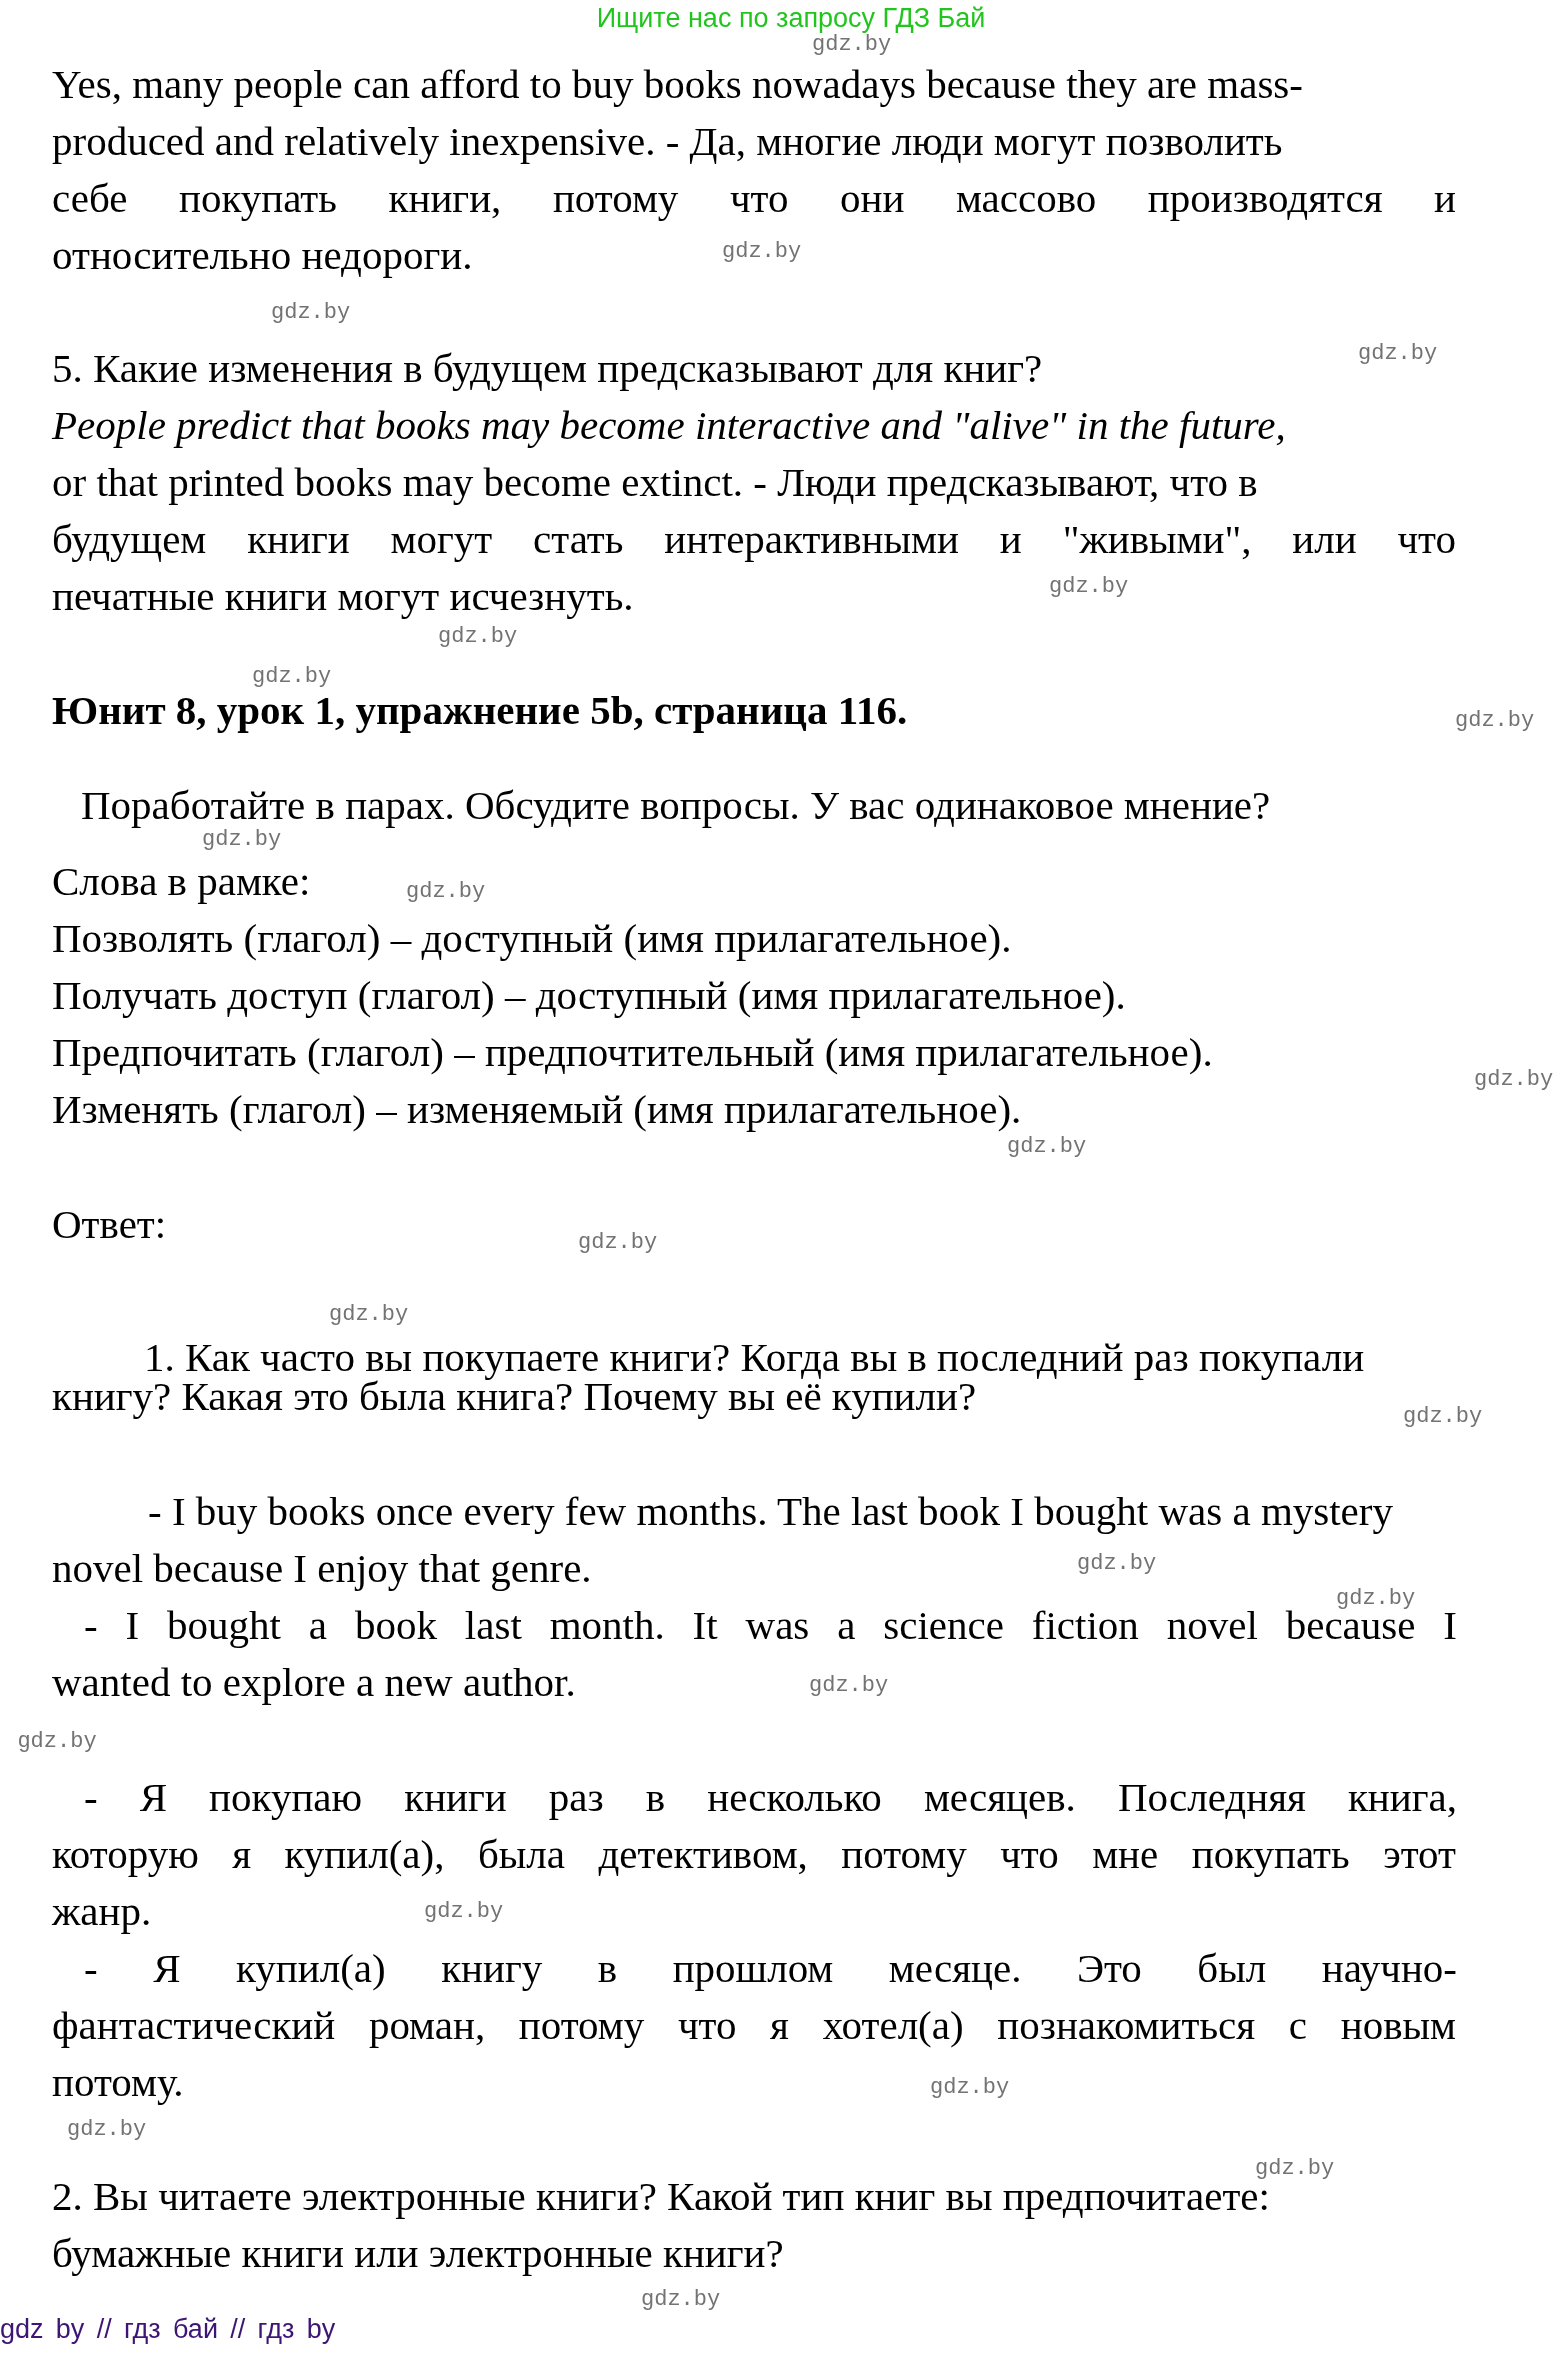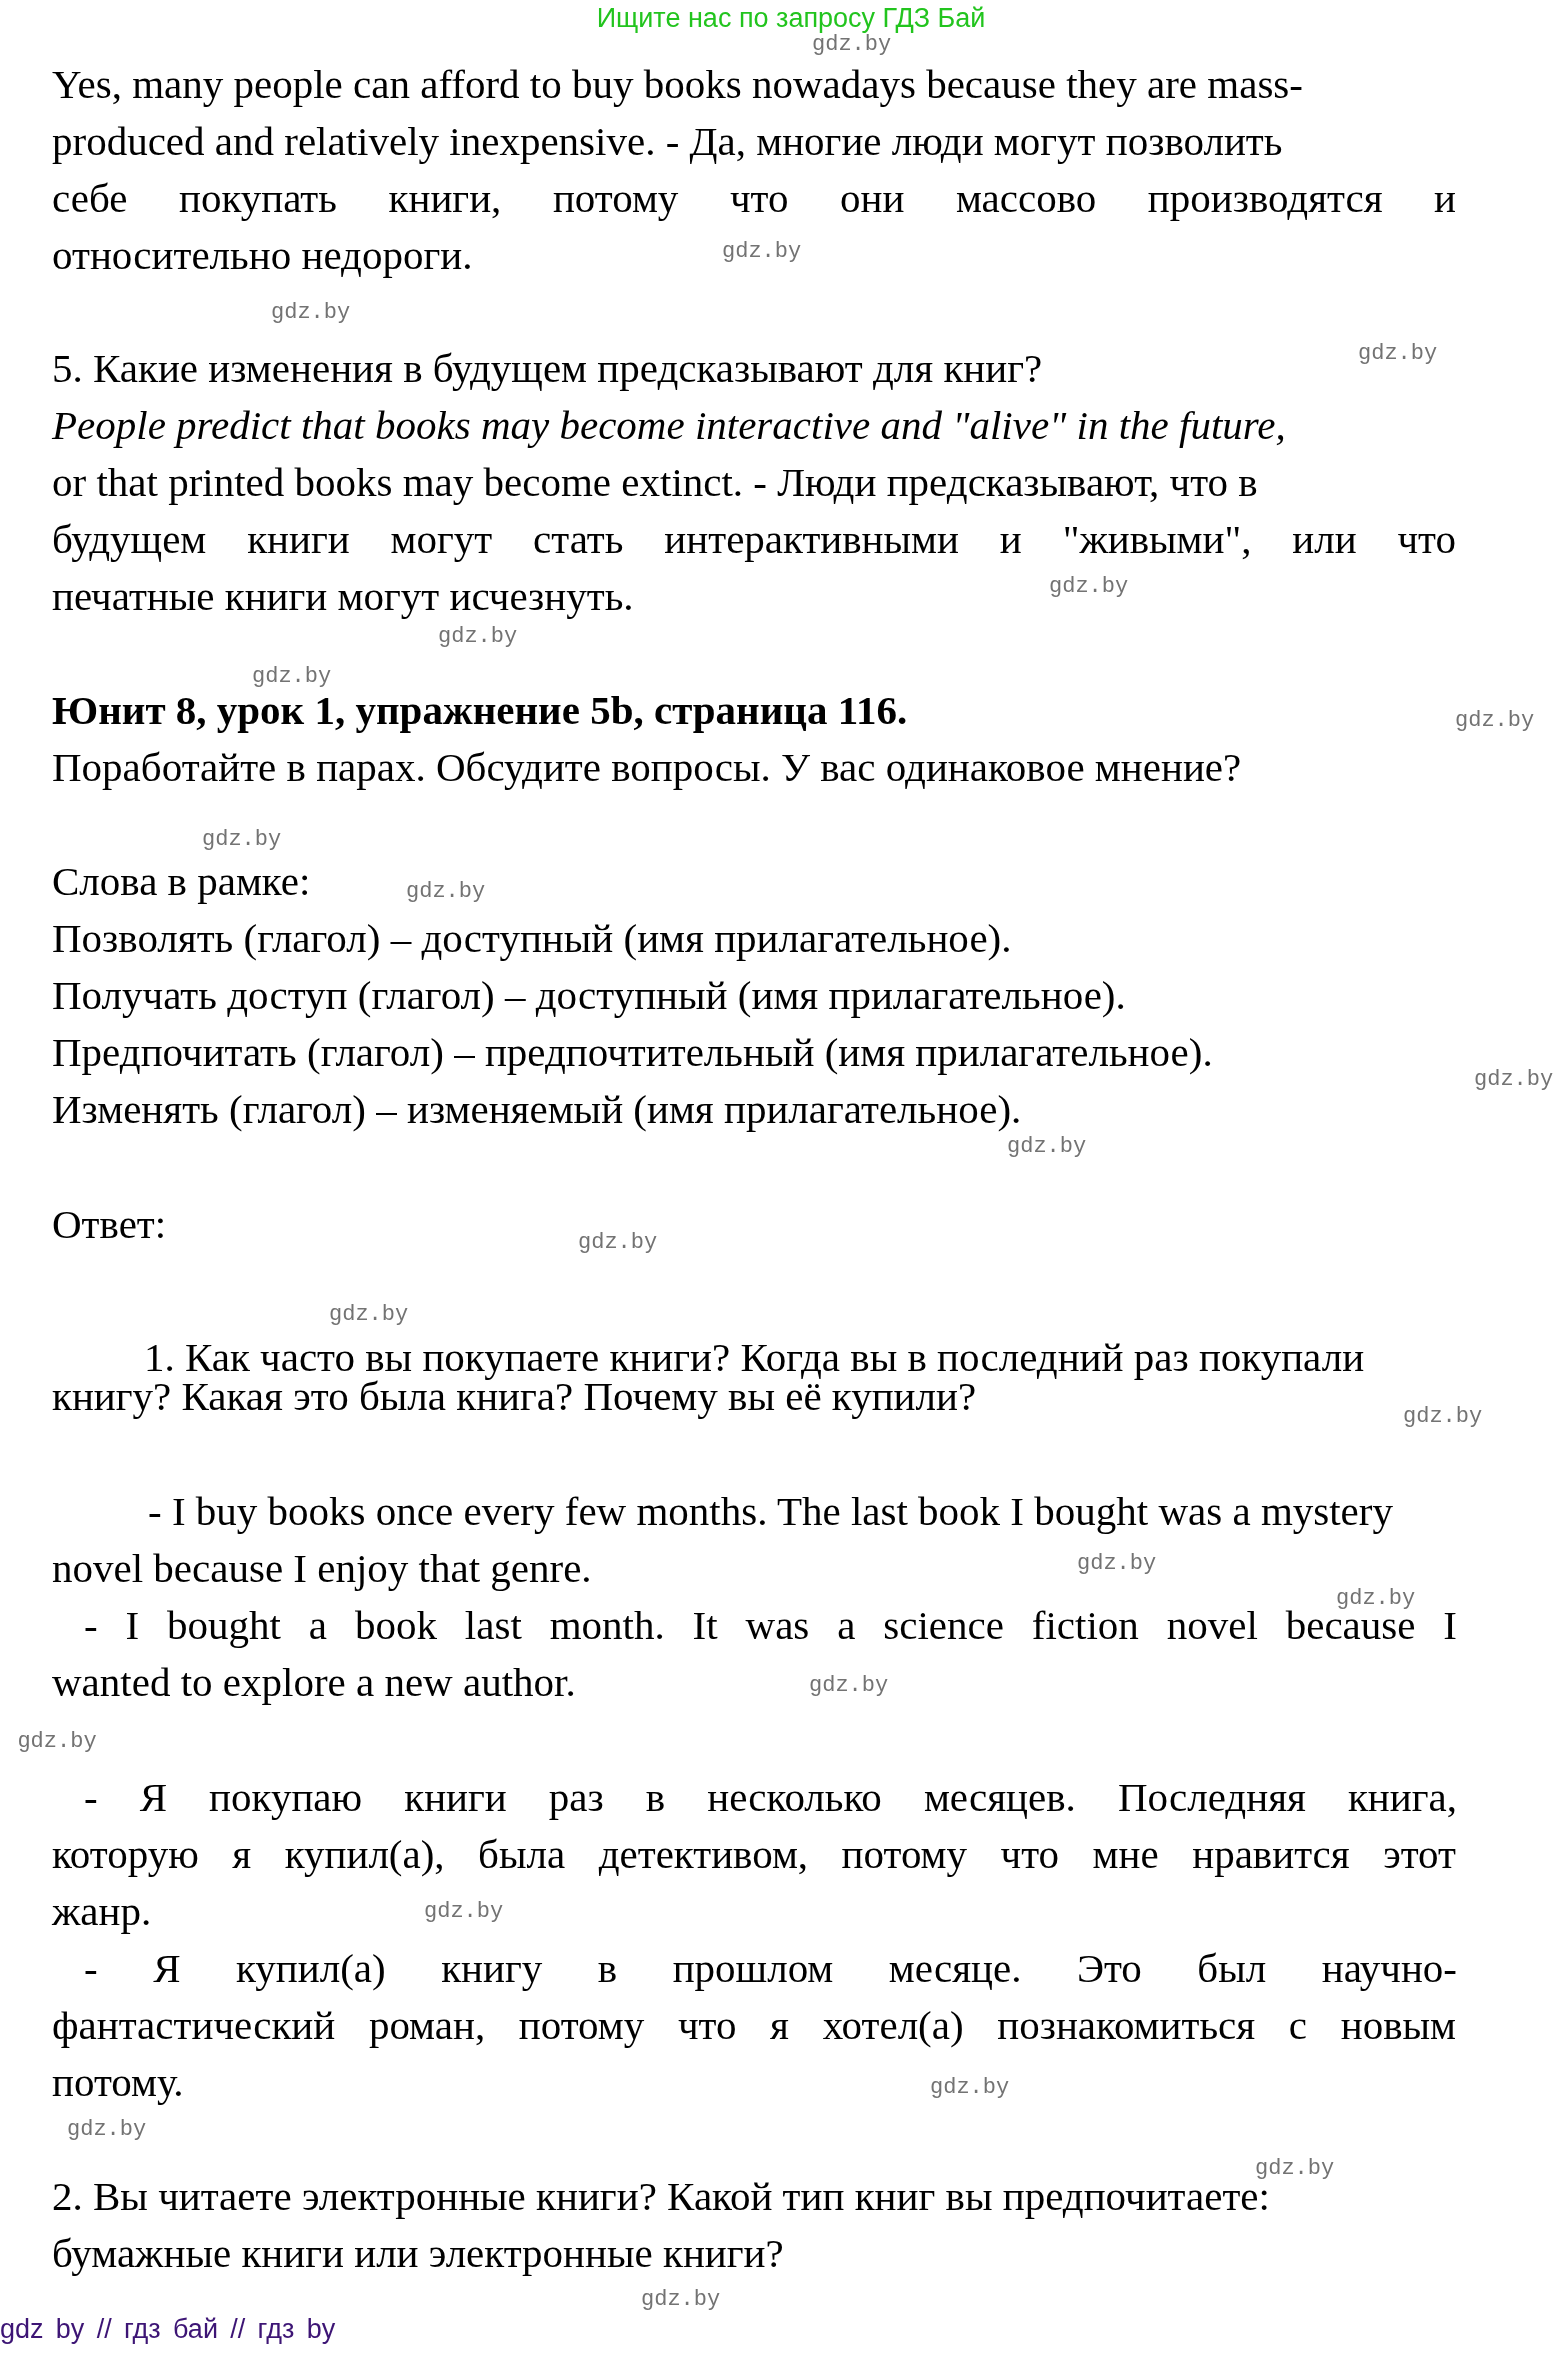--- a/index.html
+++ b/index.html
@@ -101,21 +101,21 @@
 
 <div>
   <div class="line" style="top:344px;">5. Какие изменения в будущем предсказывают для книг?</div>
   <div class="line" style="top:401px;font-style:italic;">People predict that books may become interactive and "alive" in the future,</div>
   <div class="line" style="top:458px;">or that printed books may become extinct. - Люди предсказывают, что в</div>
   <div class="line justify" style="top:515px;">будущем книги могут стать интерактивными и "живыми", или что</div>
   <div class="line" style="top:572px;">печатные книги могут исчезнуть.</div>
 </div>
 
 <div class="line bold" style="top:686px;">Юнит 8, урок 1, упражнение 5b, страница 116.</div>
-<div class="line" style="top:743px;">Поработайте в парах. Обсудите вопросы. У вас одинаковое мнение?</div>
+<div class="line" style="top:781px;margin-left:29px;">Поработайте в парах. Обсудите вопросы. У вас одинаковое мнение?</div>
 
 <div>
   <div class="line" style="top:857px;">Слова в рамке:</div>
   <div class="line" style="top:914px;">Позволять (глагол) – доступный (имя прилагательное).</div>
   <div class="line" style="top:971px;">Получать доступ (глагол) – доступный (имя прилагательное).</div>
   <div class="line" style="top:1028px;">Предпочитать (глагол) – предпочтительный (имя прилагательное).</div>
   <div class="line" style="top:1085px;">Изменять (глагол) – изменяемый (имя прилагательное).</div>
 </div>
 
 <div class="line" style="top:1200px;">Ответ:</div>
@@ -127,21 +127,21 @@
 
 <div>
   <div class="line indent" style="top:1487px;">- I buy books once every few months. The last book I bought was a mystery</div>
   <div class="line" style="top:1544px;">novel because I enjoy that genre.</div>
   <div class="line indent justify" style="top:1601px;">- I bought a book last month. It was a science fiction novel because I</div>
   <div class="line" style="top:1658px;">wanted to explore a new author.</div>
 </div>
 
 <div>
   <div class="line indent justify" style="top:1773px;">- Я покупаю книги раз в несколько месяцев. Последняя книга,</div>
-  <div class="line justify" style="top:1830px;">которую я купил(а), была детективом, потому что мне нравится этот</div>
+  <div class="line justify" style="top:1830px;">которую я купил(а), была детективом, потому что мне покупать этот</div>
   <div class="line" style="top:1887px;">жанр.</div>
   <div class="line indent justify" style="top:1944px;">- Я купил(а) книгу в прошлом месяце. Это был научно-</div>
   <div class="line justify" style="top:2001px;">фантастический роман, потому что я хотел(а) познакомиться с новым</div>
   <div class="line" style="top:2058px;">потому.</div>
 </div>
 
 <div>
   <div class="line" style="top:2172px;">2. Вы читаете электронные книги? Какой тип книг вы предпочитаете:</div>
   <div class="line" style="top:2229px;">бумажные книги или электронные книги?</div>
 </div>

